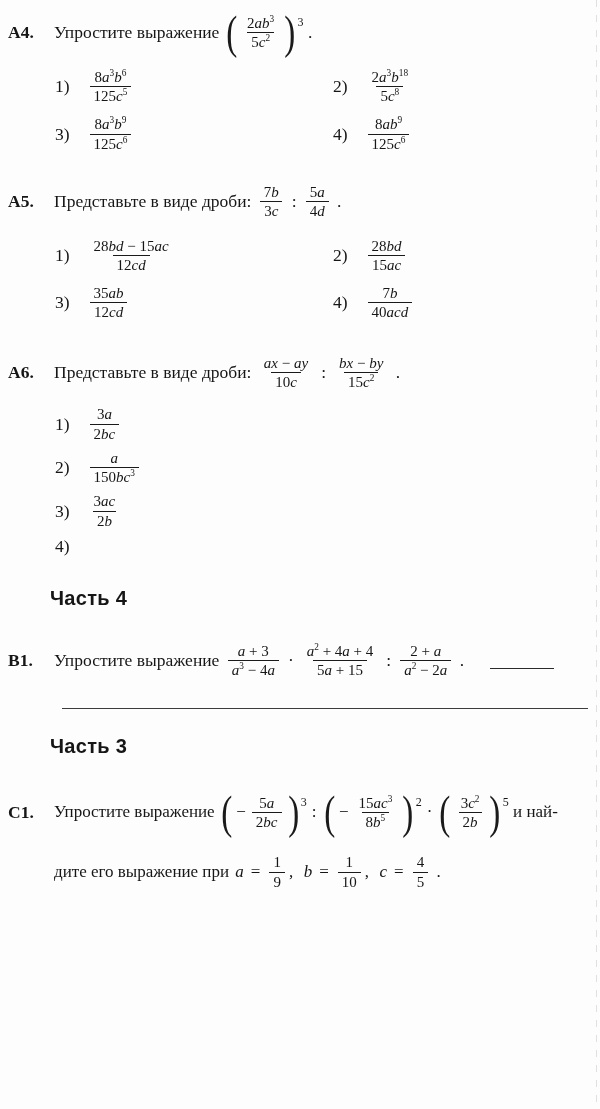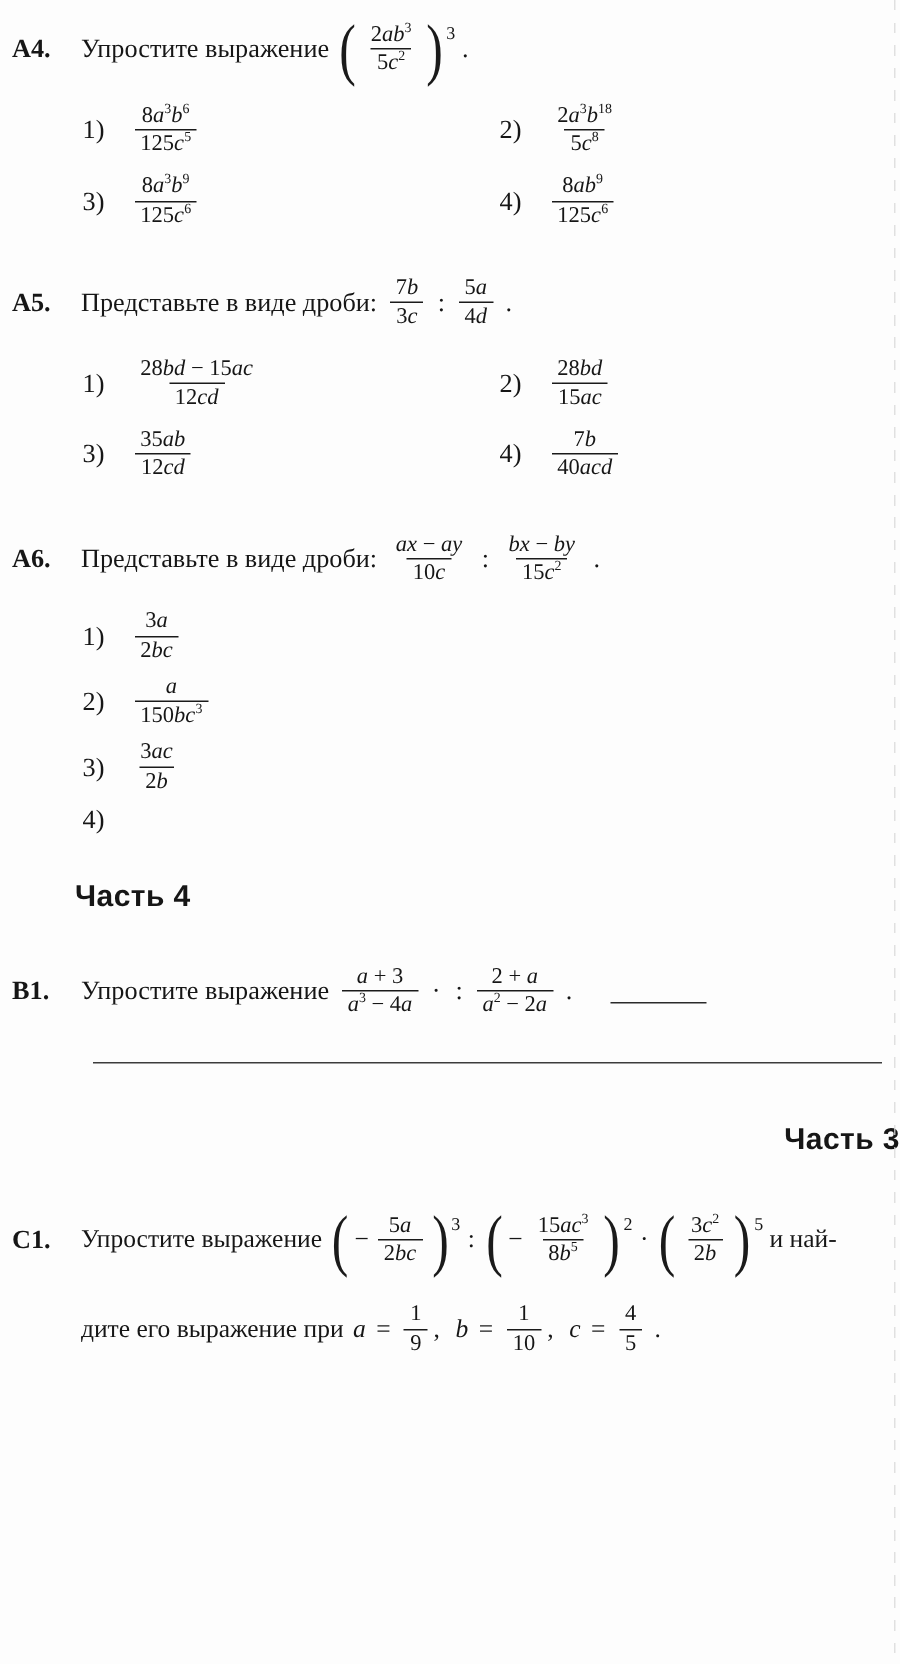--- a/index.html
+++ b/index.html
@@ -56,21 +56,21 @@
   }
   .hrule {
     border:none; border-top:1.9px solid #3c3c3c;
     margin:28px 12px 0 62px; width:526px;
   }
   #a4 { padding-top:14px; }
   #a5 { margin-top:30px; }
   #a6 { margin-top:32px; }
   #part2 { margin-top:30px; }
   #b1 { margin-top:32px; }
-  #part3 { margin-top:40px;text-align:right; }
+  #part3 { margin-top:26px; }
   #c1 { margin-top:36px; }
   #c1 .ptitle { font-size:17px; }
   .c1-line2 { margin:22px 0 0 54px; }
 </style>
 </head>
 <body style="background: rgb(253, 253, 253); color: rgb(22, 22, 22);">
 
 <div class="scan-edge"></div>
 
 <section id="a4">
@@ -221,20 +221,24 @@
 <section id="b1">
   <div class="prob">
     <span class="plabel">В1.</span>
     <span class="ptitle">
         <span class="mtext">Упростите выражение </span>
         <span class="frac">
           <span class="fnum"><span class="run"><i>a</i> + 3</span></span>
           <span class="fden"><span class="run"><i>a</i><sup>3</sup> − 4<i>a</i></span></span>
         </span>
         <span class="mop">·</span>
+        <span class="frac">
+          <span class="fnum"><span class="run"><i>a</i><sup>2</sup> + 4<i>a</i> + 4</span></span>
+          <span class="fden"><span class="run">5<i>a</i> + 15</span></span>
+        </span>
         <span class="mop">:</span>
         <span class="frac">
           <span class="fnum"><span class="run">2 + <i>a</i></span></span>
           <span class="fden"><span class="run"><i>a</i><sup>2</sup> − 2<i>a</i></span></span>
         </span>
         <span class="mtext"> .</span>
       </span>
     <span class="blank-short"></span>
   </div>
 </section>

